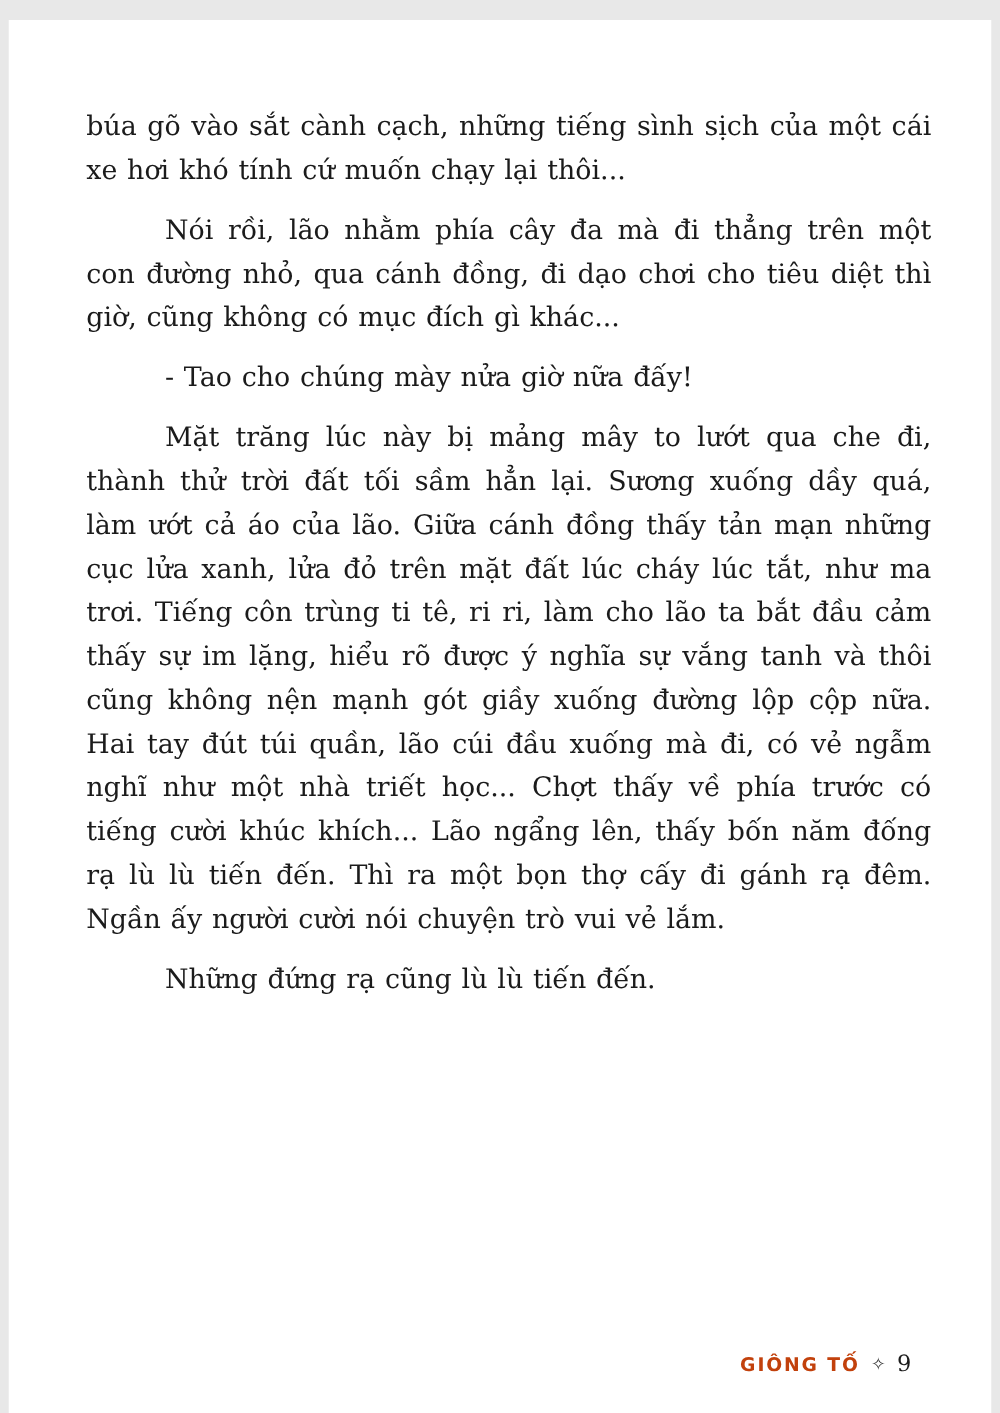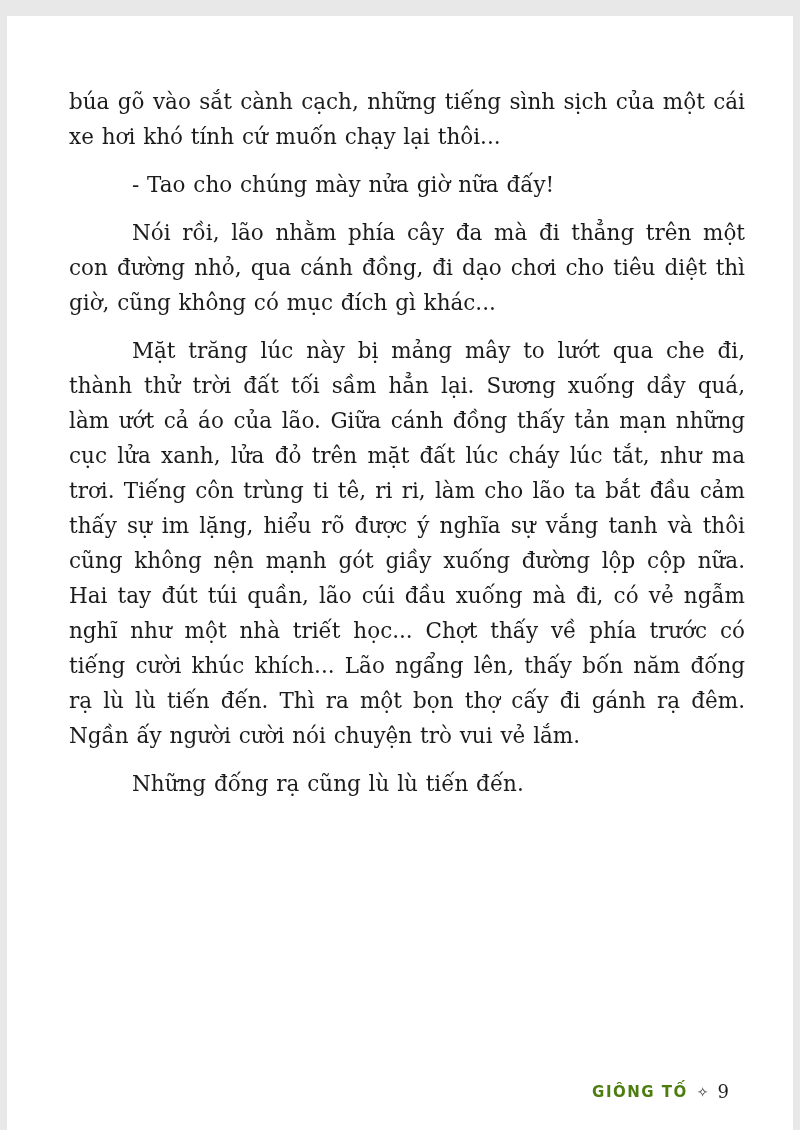--- a/index.html
+++ b/index.html
@@ -44,42 +44,42 @@
     display: flex;
     align-items: center;
     gap: 9px;
     white-space: nowrap;
   }
   .book-title {
     font-family: "DejaVu Sans", "Liberation Sans", sans-serif;
     font-weight: 700;
     font-size: 15px;
     letter-spacing: 1.5px;
-    color: #4d7c0f;
+    color: #c2410c;
   }
   .footer-separator {
     font-size: 14px;
     color: #333333;
     line-height: 1;
   }
   .page-number {
     font-size: 18px;
     color: #1b1b1b;
   }
 </style>
 </head>
 <body>
 
 <div class="page">
   <div class="content">
     <p class="para continuation">búa gõ vào sắt cành cạch, những tiếng sình sịch của một cái xe hơi khó tính cứ muốn chạy lại thôi...</p>
+    <p class="para indent">Nói rồi, lão nhằm phía cây đa mà đi thẳng trên một con đường nhỏ, qua cánh đồng, đi dạo chơi cho tiêu diệt thì giờ, cũng không có mục đích gì khác...</p>
     <p class="para indent">- Tao cho chúng mày nửa giờ nữa đấy!</p>
-    <p class="para indent">Nói rồi, lão nhằm phía cây đa mà đi thẳng trên một con đường nhỏ, qua cánh đồng, đi dạo chơi cho tiêu diệt thì giờ, cũng không có mục đích gì khác...</p>
     <p class="para indent">Mặt trăng lúc này bị mảng mây to lướt qua che đi, thành thử trời đất tối sầm hẳn lại. Sương xuống dầy quá, làm ướt cả áo của lão. Giữa cánh đồng thấy tản mạn những cục lửa xanh, lửa đỏ trên mặt đất lúc cháy lúc tắt, như ma trơi. Tiếng côn trùng ti tê, ri ri, làm cho lão ta bắt đầu cảm thấy sự im lặng, hiểu rõ được ý nghĩa sự vắng tanh và thôi cũng không nện mạnh gót giầy xuống đường lộp cộp nữa. Hai tay đút túi quần, lão cúi đầu xuống mà đi, có vẻ ngẫm nghĩ như một nhà triết học... Chợt thấy về phía trước có tiếng cười khúc khích... Lão ngẩng lên, thấy bốn năm đống rạ lù lù tiến đến. Thì ra một bọn thợ cấy đi gánh rạ đêm. Ngần ấy người cười nói chuyện trò vui vẻ lắm.</p>
-    <p class="para indent">Những đống rạ cũng lù lù tiến đến.</p>
+    <p class="para indent">Những đứng rạ cũng lù lù tiến đến.</p>
   </div>
 
   <div class="footer">
     <span class="book-title">GIÔNG TỐ</span>
     <span class="footer-separator">✧</span>
     <span class="page-number">9</span>
   </div>
 </div>
 
 </body></html>

